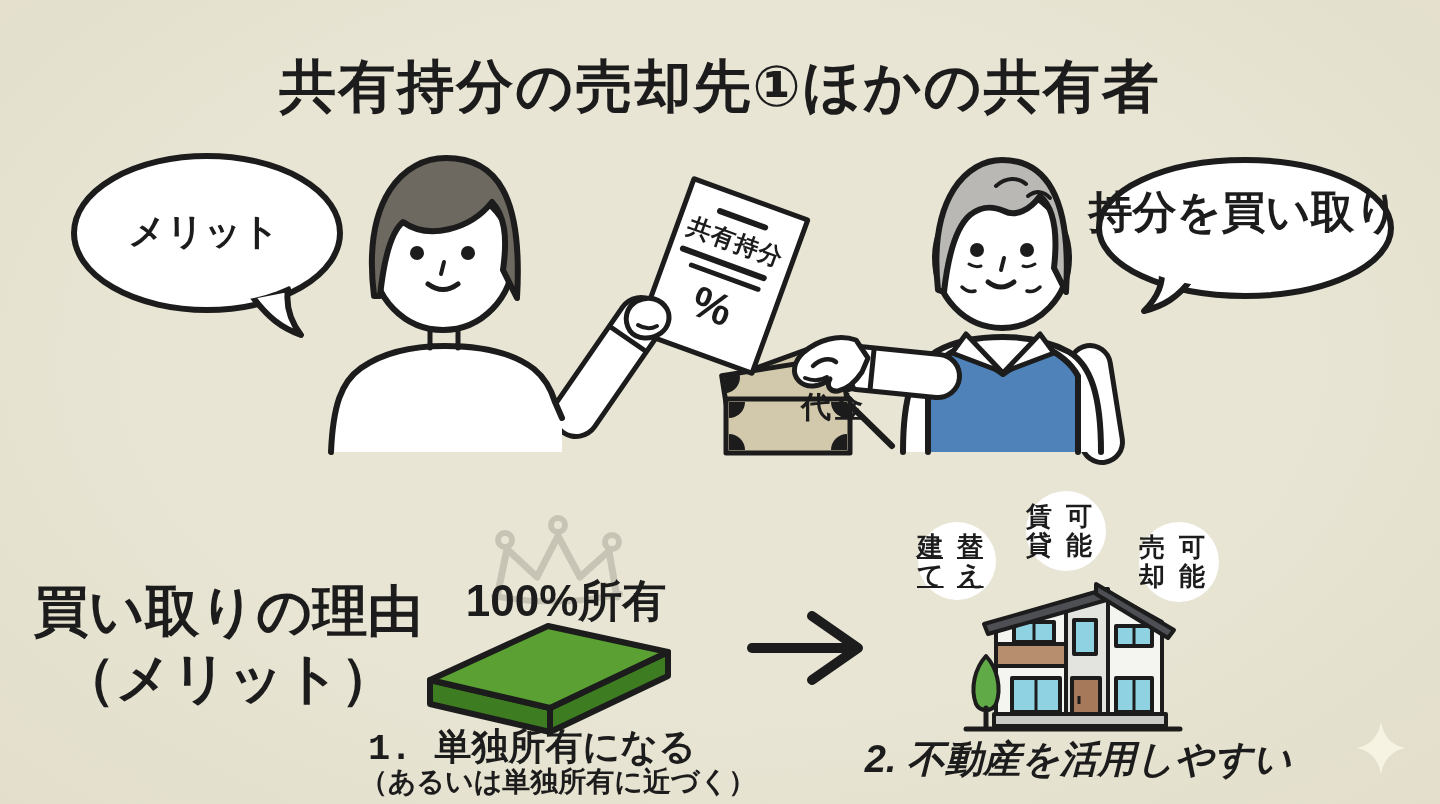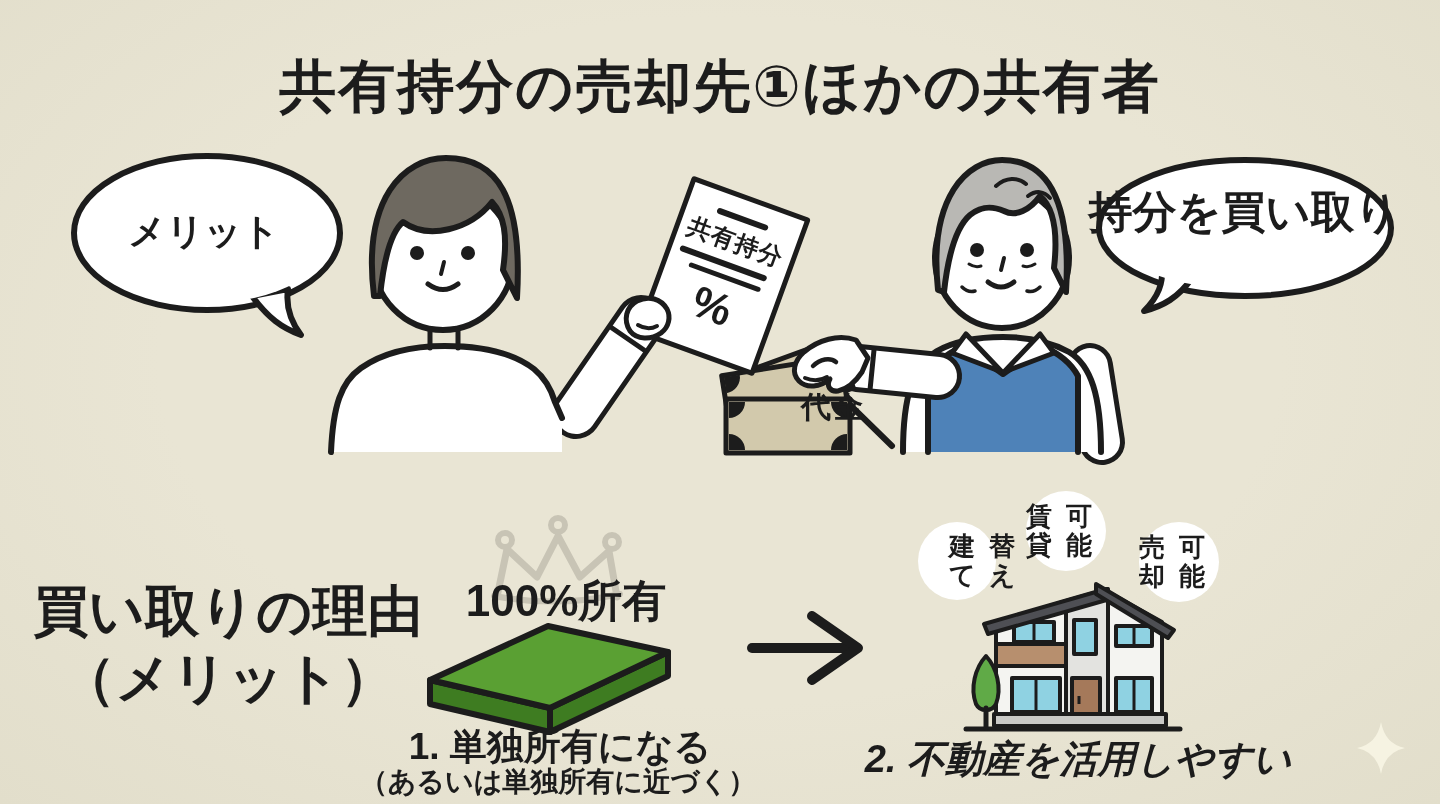--- a/index.html
+++ b/index.html
@@ -170,34 +170,34 @@
 
 <div class="center moneylbl" style="left:788px;top:407px;margin-left:45px;">代金</div>
 
 <div class="center heading" style="left:228px;top:645px;">
   <div>買い取りの理由</div>
   <div>（メリット）</div>
 </div>
 
 <div class="center crownlbl" style="left:566px;top:601px;">100%所有</div>
 
-<div class="tagtxt" style="left:949px;top:521px;">
+<div class="tagtxt" style="left:917px;top:521px;text-decoration:underline;">
   <span>建て</span>
   <span>替え</span>
 </div>
 <div class="tagtxt" style="left:1026px;top:491px;">
   <span>賃貸</span>
   <span>可能</span>
 </div>
 <div class="tagtxt" style="left:1139px;top:522px;">
   <span>売却</span>
   <span>可能</span>
 </div>
 
-<div class="center reason" style="left:560px;top:747px;font-size:37px;">1. 単独所有になる</div>
+<div class="center reason" style="left:532px;top:747px;font-size:37px;font-family:Liberation Mono, monospace;">1. 単独所有になる</div>
 <div class="center reason" style="left:558px;top:782px;font-size:28px;">（あるいは単独所有に近づく）</div>
 <div class="center reason" style="left:1078px;top:759px;font-size:38px;font-style:italic;">2. 不動産を活用しやすい</div>
 
 <div class="doc">
   <div class="rule r1"></div>
   <div class="dtitle">共有持分</div>
   <div class="rule r2"></div>
   <div class="rule r3"></div>
   <div class="dpct">%</div>
 </div>

